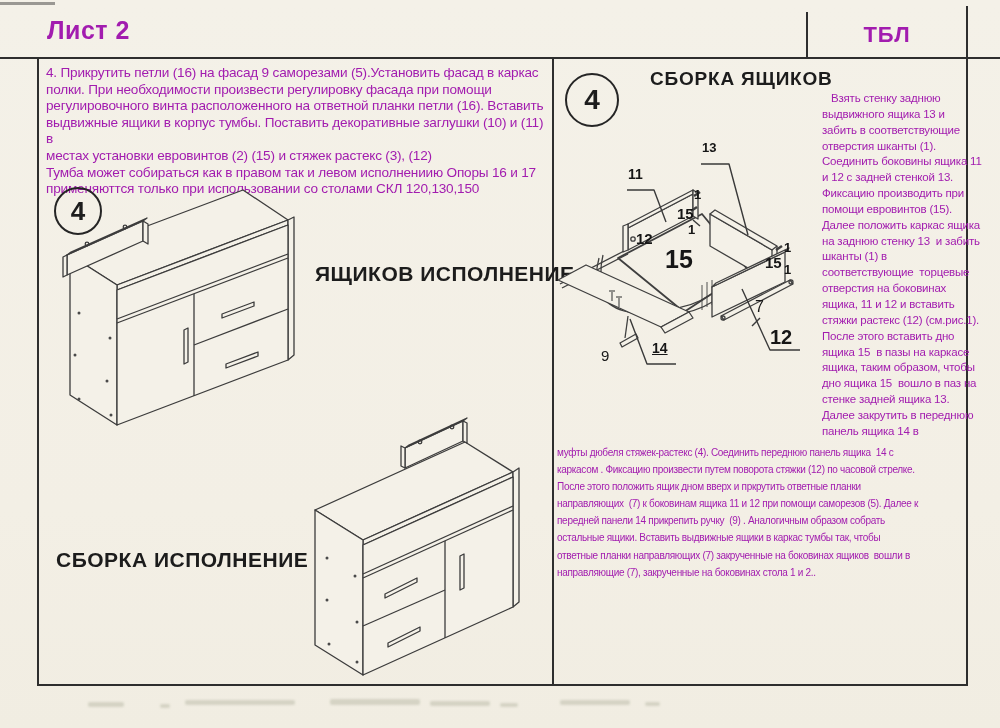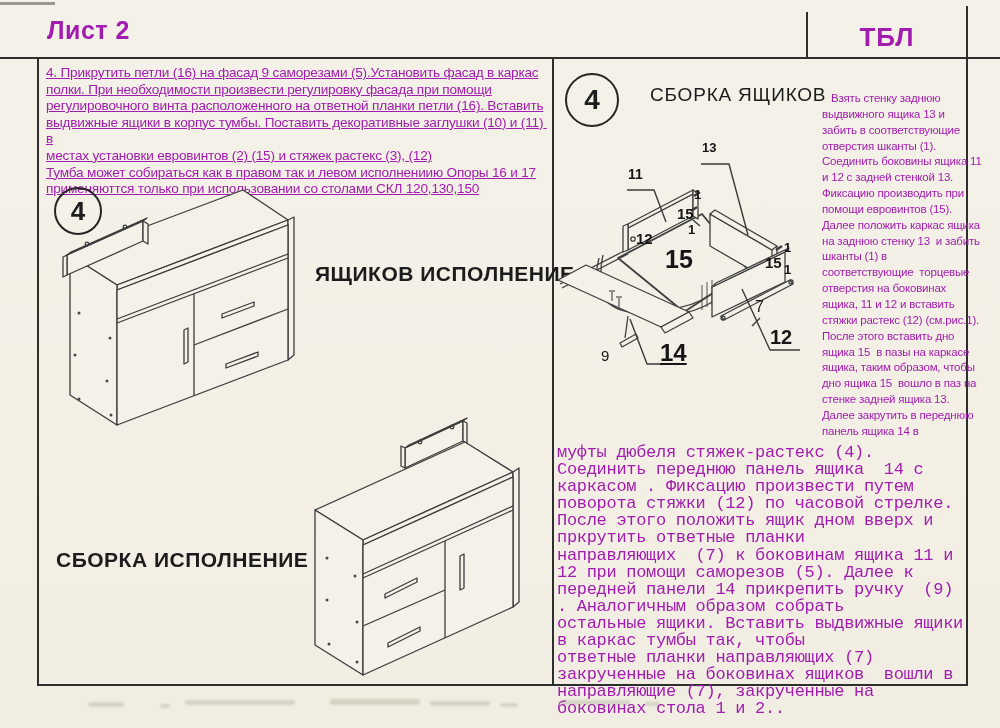--- a/index.html
+++ b/index.html
@@ -6,27 +6,27 @@
   body{
     width:1000px;height:728px;position:relative;overflow:hidden;
     background:linear-gradient(180deg,#f4f1e8 0%,#f3efe5 70%,#f1ede2 100%);
     font-family:"Liberation Sans",sans-serif;color:#222;
   }
   .abs{position:absolute;}
   .line{position:absolute;background:#2e2e2e;}
   .box{position:absolute;border:2px solid #2e2e2e;}
   .txt{position:absolute;white-space:pre-wrap;color:#a21caf;}
   .hdr-sheet{font-size:25px;font-weight:bold;letter-spacing:.5px;}
-  .hdr-code{font-size:26px;font-weight:bold;text-align:center;letter-spacing:1px;}
+  .hdr-code{font-size:22px;font-weight:bold;text-align:center;letter-spacing:1px;}
   .badge{position:absolute;border:2px solid #252525;border-radius:50%;
     display:flex;align-items:center;justify-content:center;font-weight:bold;color:#1d1d1d;}
   .caption{position:absolute;font-weight:bold;font-size:21px;letter-spacing:.5px;color:#1c1c1c;}
-  .instr{font-size:13.6px;line-height:16.6px;letter-spacing:-.2px;width:502px;text-decoration:underline;}
+  .instr{font-size:13.6px;line-height:16.6px;letter-spacing:-.2px;width:502px;}
   .coltxt{font-size:11.5px;line-height:15.85px;letter-spacing:-.2px;width:168px;margin-left:16px;}
-  .bottxt{font-size:17px;line-height:17.1px;letter-spacing:-.3px;width:412px;font-family:Liberation Mono, monospace;}
+  .bottxt{font-size:10px;line-height:17.1px;letter-spacing:-.3px;width:412px;}
   .title{font-size:19px;letter-spacing:.8px;color:#1c1c1c;}
   .dlabel{position:absolute;font-weight:bold;color:#161616;line-height:1;}
   svg{position:absolute;overflow:visible;}
   svg *{vector-effect:non-scaling-stroke;}
   .smudge{position:absolute;background:rgba(115,120,92,.22);filter:blur(1px);border-radius:2px;}
 </style>
 </head>
 <body>
 
 <div class="txt hdr-sheet" style="left:47px;top:16px;">Лист 2</div>
@@ -116,21 +116,21 @@
     <circle cx="22" cy="200" r="1.5"></circle>
       <circle cx="52" cy="222" r="1.5"></circle>
     <circle cx="24" cy="244" r="1.5"></circle>
       <circle cx="52" cy="262" r="1.5"></circle>
   </g>
 </svg>
 
 <div class="badge" style="left:565px;top:73px;width:50px;height:50px;font-size:28px;">
   <span>4</span>
 </div>
-<div class="txt title" style="left:650px;top:84px;">СБОРКА ЯЩИКОВ</div>
+<div class="txt title" style="left:650px;top:68px;font-weight:bold;">СБОРКА ЯЩИКОВ</div>
 
 <div class="txt coltxt" style="left:806px;top:91px;">   Взять стенку заднюю
 выдвижного ящика 13 и
 забить в соответствующие
 отверстия шканты (1).
 Соединить боковины ящика 11
 и 12 с задней стенкой 13.
 Фиксацию производить при
 помощи евровинтов (15).
 Далее положить каркас ящика
@@ -236,21 +236,21 @@
   <div class="dlabel" style="left:113px;top:125px;font-size:25px;">15</div>
   <div class="dlabel" style="left:125px;top:84px;font-size:15px;">15</div>
   <div class="dlabel" style="left:142px;top:66px;font-size:13px;">1</div>
   <div class="dlabel" style="left:136px;top:101px;font-size:13px;">1</div>
   <div class="dlabel" style="left:232px;top:119px;font-size:13px;">1</div>
   <div class="dlabel" style="left:213px;top:133px;font-size:15px;">15</div>
   <div class="dlabel" style="left:232px;top:141px;font-size:13px;">1</div>
   <div class="dlabel" style="left:84px;top:109px;font-size:15px;">12</div>
   <div class="dlabel" style="left:203px;top:177px;font-size:16px;font-weight:400;">7</div>
   <div class="dlabel" style="left:218px;top:205px;font-size:20px;">12</div>
-  <div class="dlabel" style="left:108px;top:219px;font-size:24px;text-decoration:underline;">14</div>
+  <div class="dlabel" style="left:100px;top:219px;font-size:14px;text-decoration:underline;">14</div>
   <div class="dlabel" style="left:49px;top:226px;font-size:15px;font-weight:400;">9</div>
 </div>
 
 <div>
   <div class="smudge" style="left:88px;top:702px;width:36px;height:5px;"></div>
   <div class="smudge" style="left:160px;top:704px;width:10px;height:4px;"></div>
   <div class="smudge" style="left:185px;top:700px;width:110px;height:5px;"></div>
   <div class="smudge" style="left:330px;top:699px;width:90px;height:6px;"></div>
   <div class="smudge" style="left:430px;top:701px;width:60px;height:5px;"></div>
   <div class="smudge" style="left:500px;top:703px;width:18px;height:4px;"></div>

